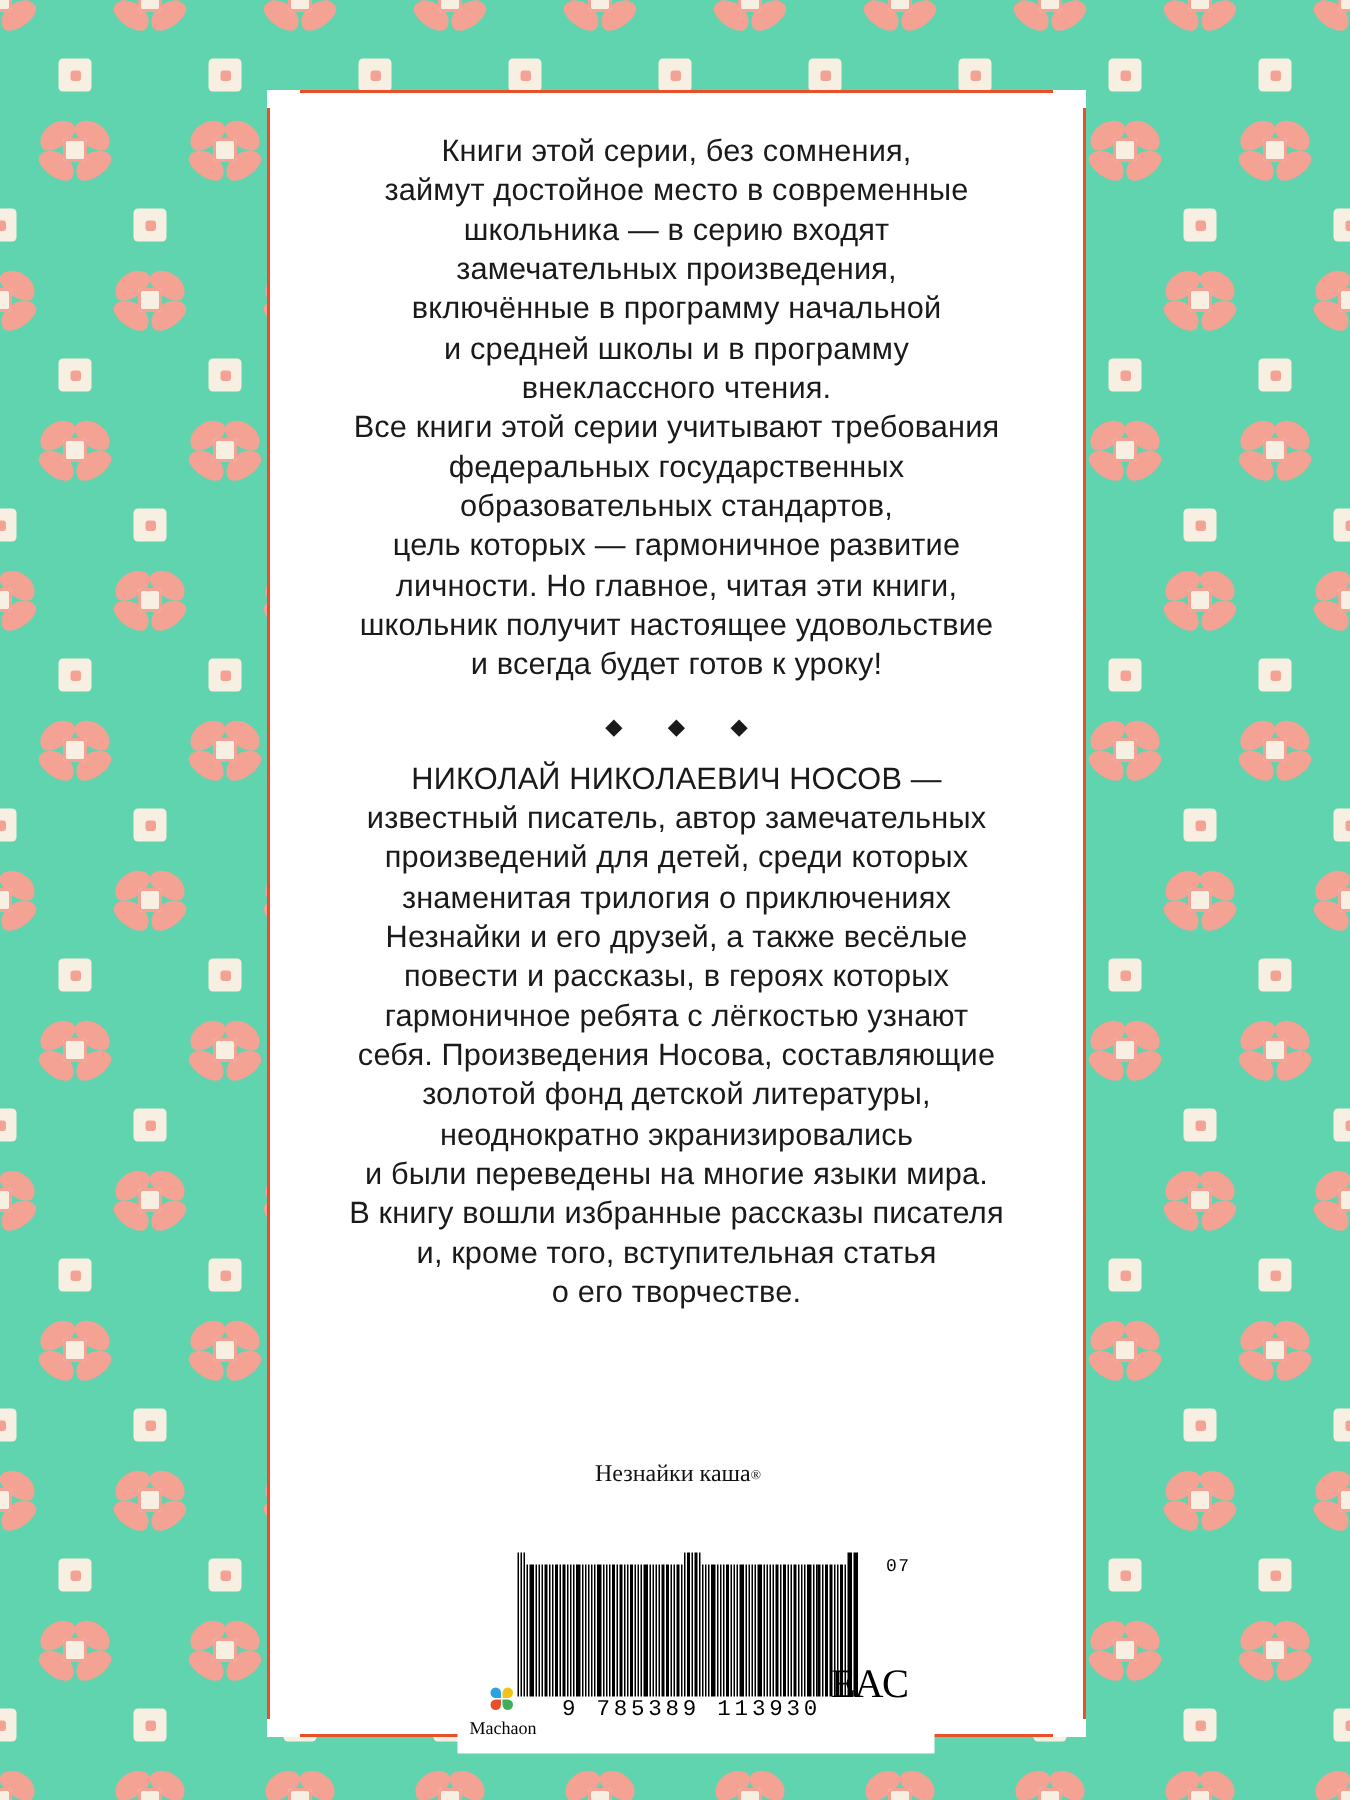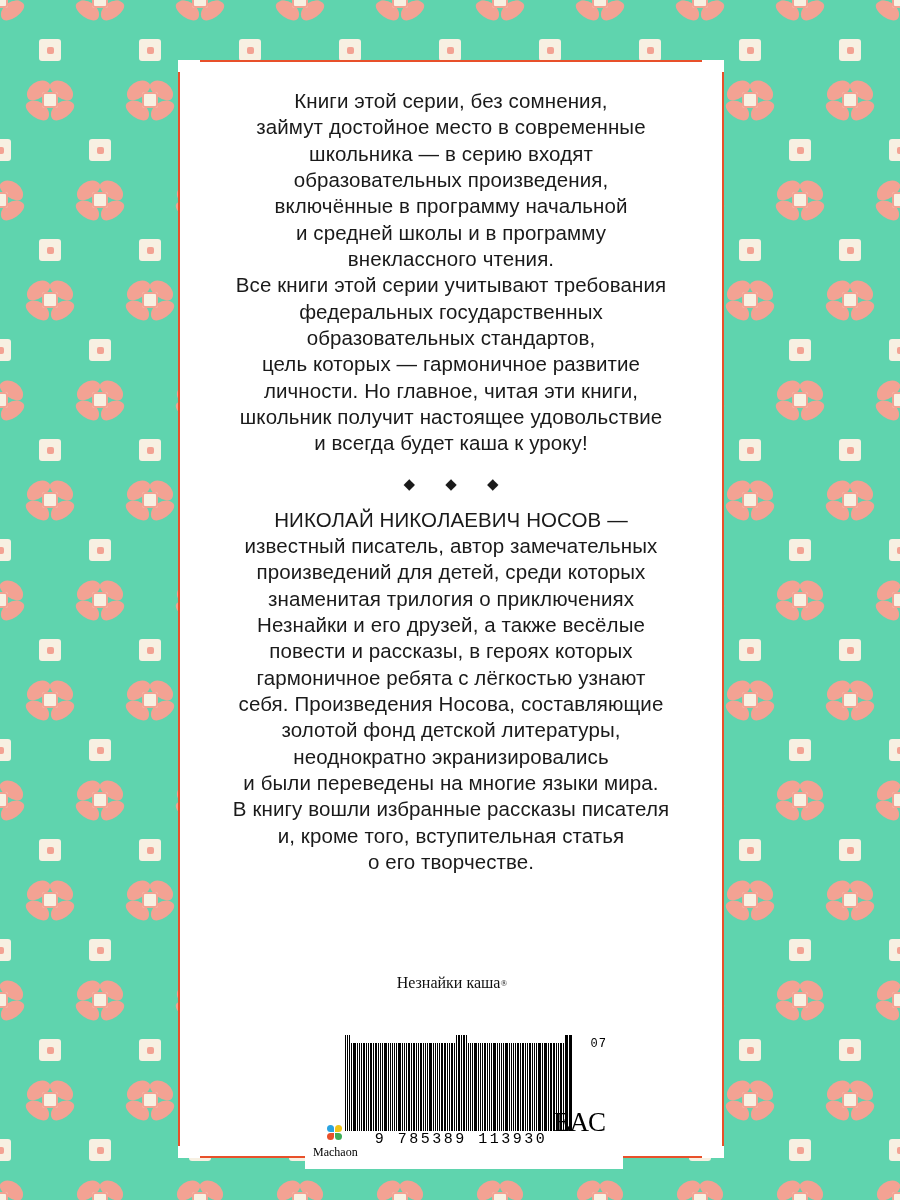--- a/index.html
+++ b/index.html
@@ -1236,31 +1236,31 @@
     </div>
 
   <div class="card">
     <div class="card-frame"></div>
     <div class="card-inner">
 
       <div class="blurb">
         <p>Книги этой серии, без сомнения,</p>
         <p>займут достойное место в современные</p>
         <p>школьника — в серию входят</p>
-        <p>образовательных произведения,</p>
+        <p>замечательных произведения,</p>
         <p>включённые в программу начальной</p>
         <p>и средней школы и в программу</p>
         <p>внеклассного чтения.</p>
         <p>Все книги этой серии учитывают требования</p>
         <p>федеральных государственных</p>
         <p>образовательных стандартов,</p>
         <p>цель которых — гармоничное развитие</p>
         <p>личности. Но главное, читая эти книги,</p>
         <p>школьник получит настоящее удовольствие</p>
-        <p>и всегда будет каша к уроку!</p>
+        <p>и всегда будет готов к уроку!</p>
       </div>
 
       <div class="divider">◆ ◆ ◆</div>
 
       <div class="bio">
         <p class="author">НИКОЛАЙ НИКОЛАЕВИЧ НОСОВ —</p>
         <p>известный писатель, автор замечательных</p>
         <p>произведений для детей, среди которых</p>
         <p>знаменитая трилогия о приключениях</p>
         <p>Незнайки и его друзей, а также весёлые</p>

